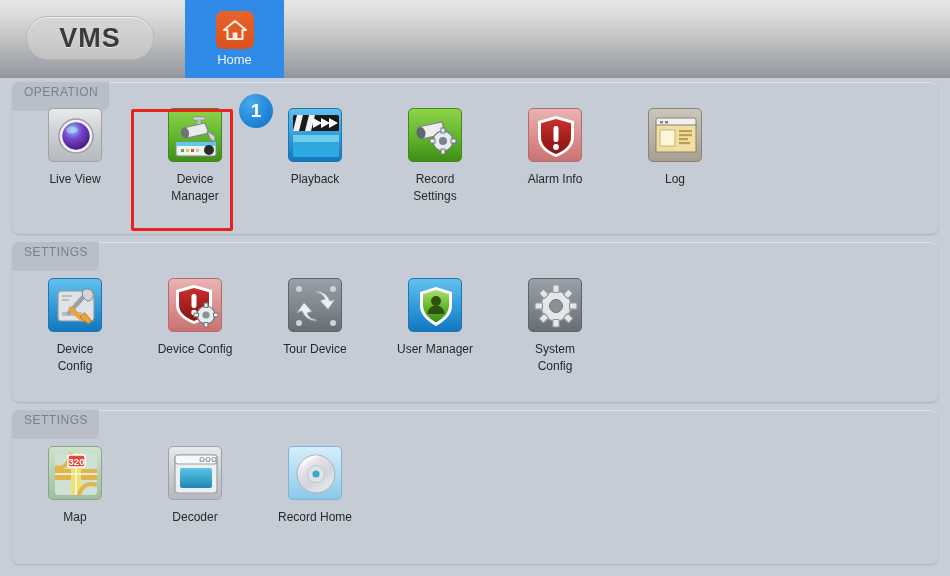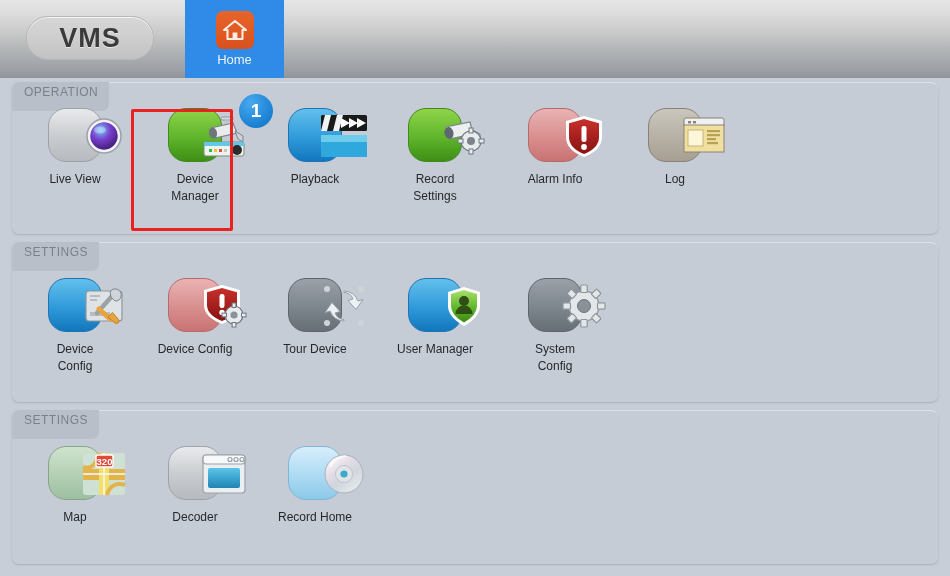--- a/index.html
+++ b/index.html
@@ -62,21 +62,21 @@
 
   .row {
     position: absolute; left: 0; top: 26px; width: 100%;
     display: flex; align-items: flex-start;
   }
   .item {
     width: 120px; margin-left: 0;
     display: flex; flex-direction: column; align-items: center;
     cursor: default;
   }
-  .ico { width: 54px; height: 54px; border-radius: 18px; position: relative; padding-left: 28px; }
+  .ico { width: 54px; height: 54px; border-radius: 5px; position: relative; }
   .lbl {
     margin-top: 9px; font-size: 12px; color: #27282a; text-align: center;
     line-height: 17px; white-space: pre-line;
   }
 
   
   .tile-silver { background: linear-gradient(to bottom,#e9eaec 0%, #c9ccd0 52%, #b6babf 100%);
                  border: 1px solid #9ea2a8; }
   .tile-green  { background: linear-gradient(to bottom,#8fd44a 0%, #5fb52b 55%, #3e8e16 100%);
                  border: 1px solid #3f8a19; }

